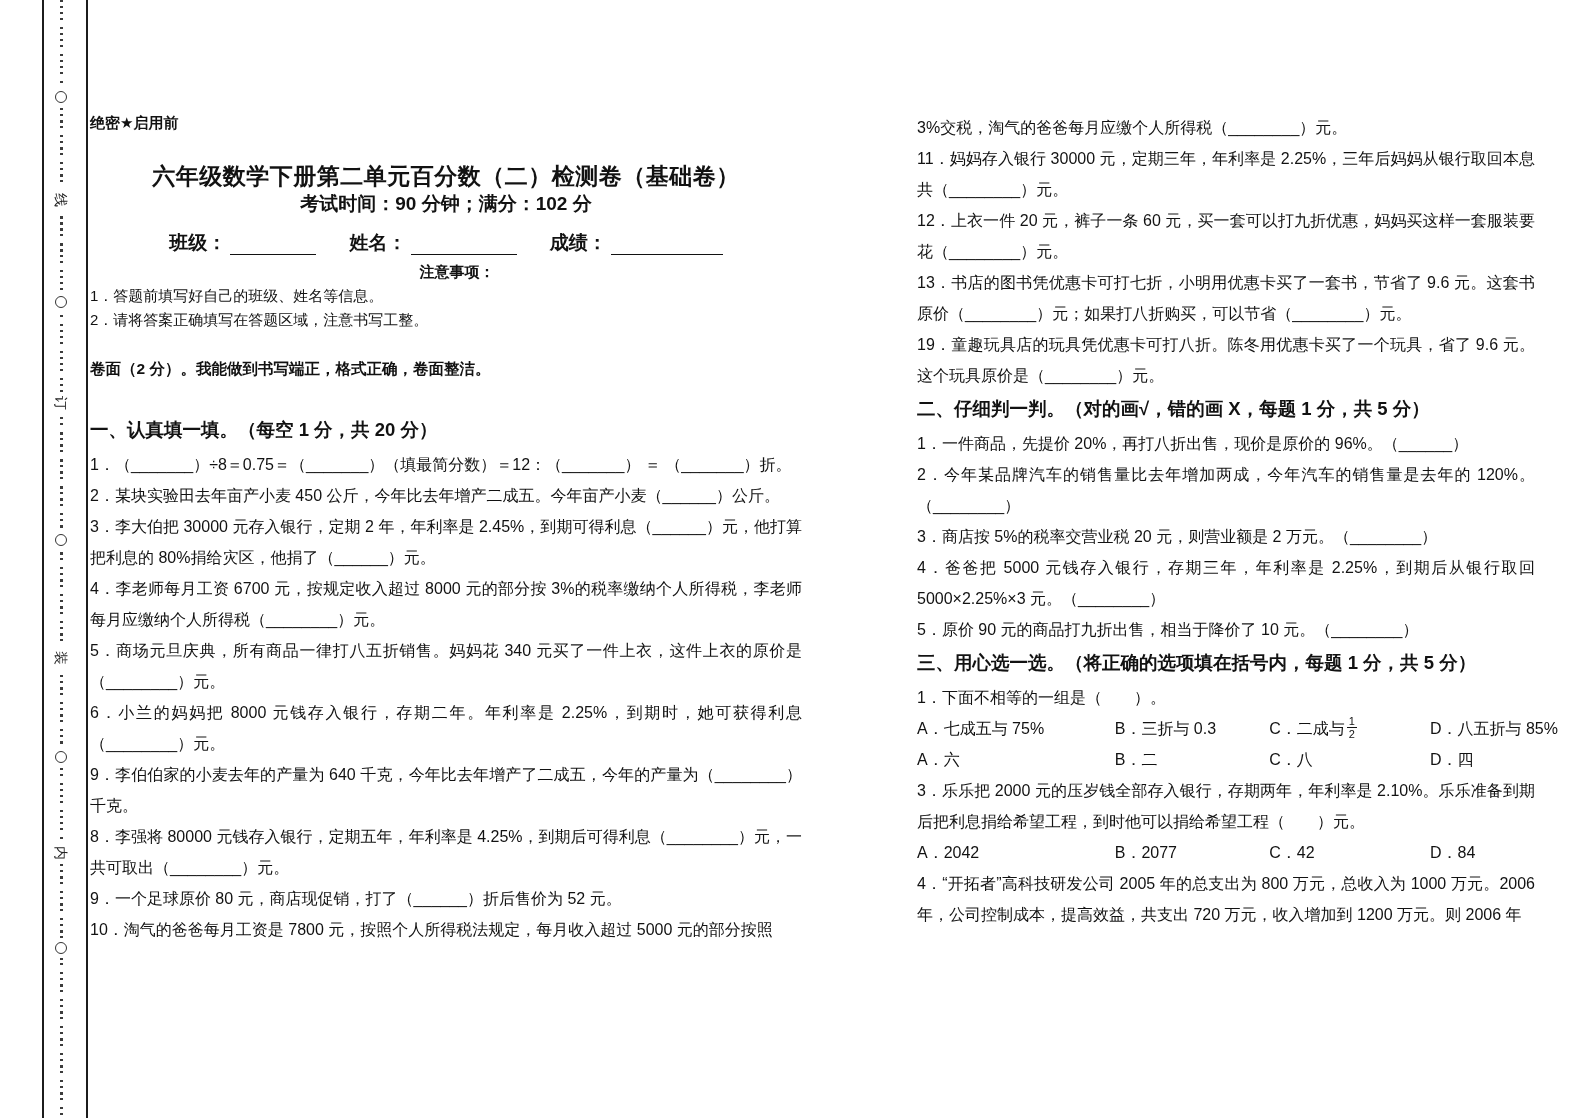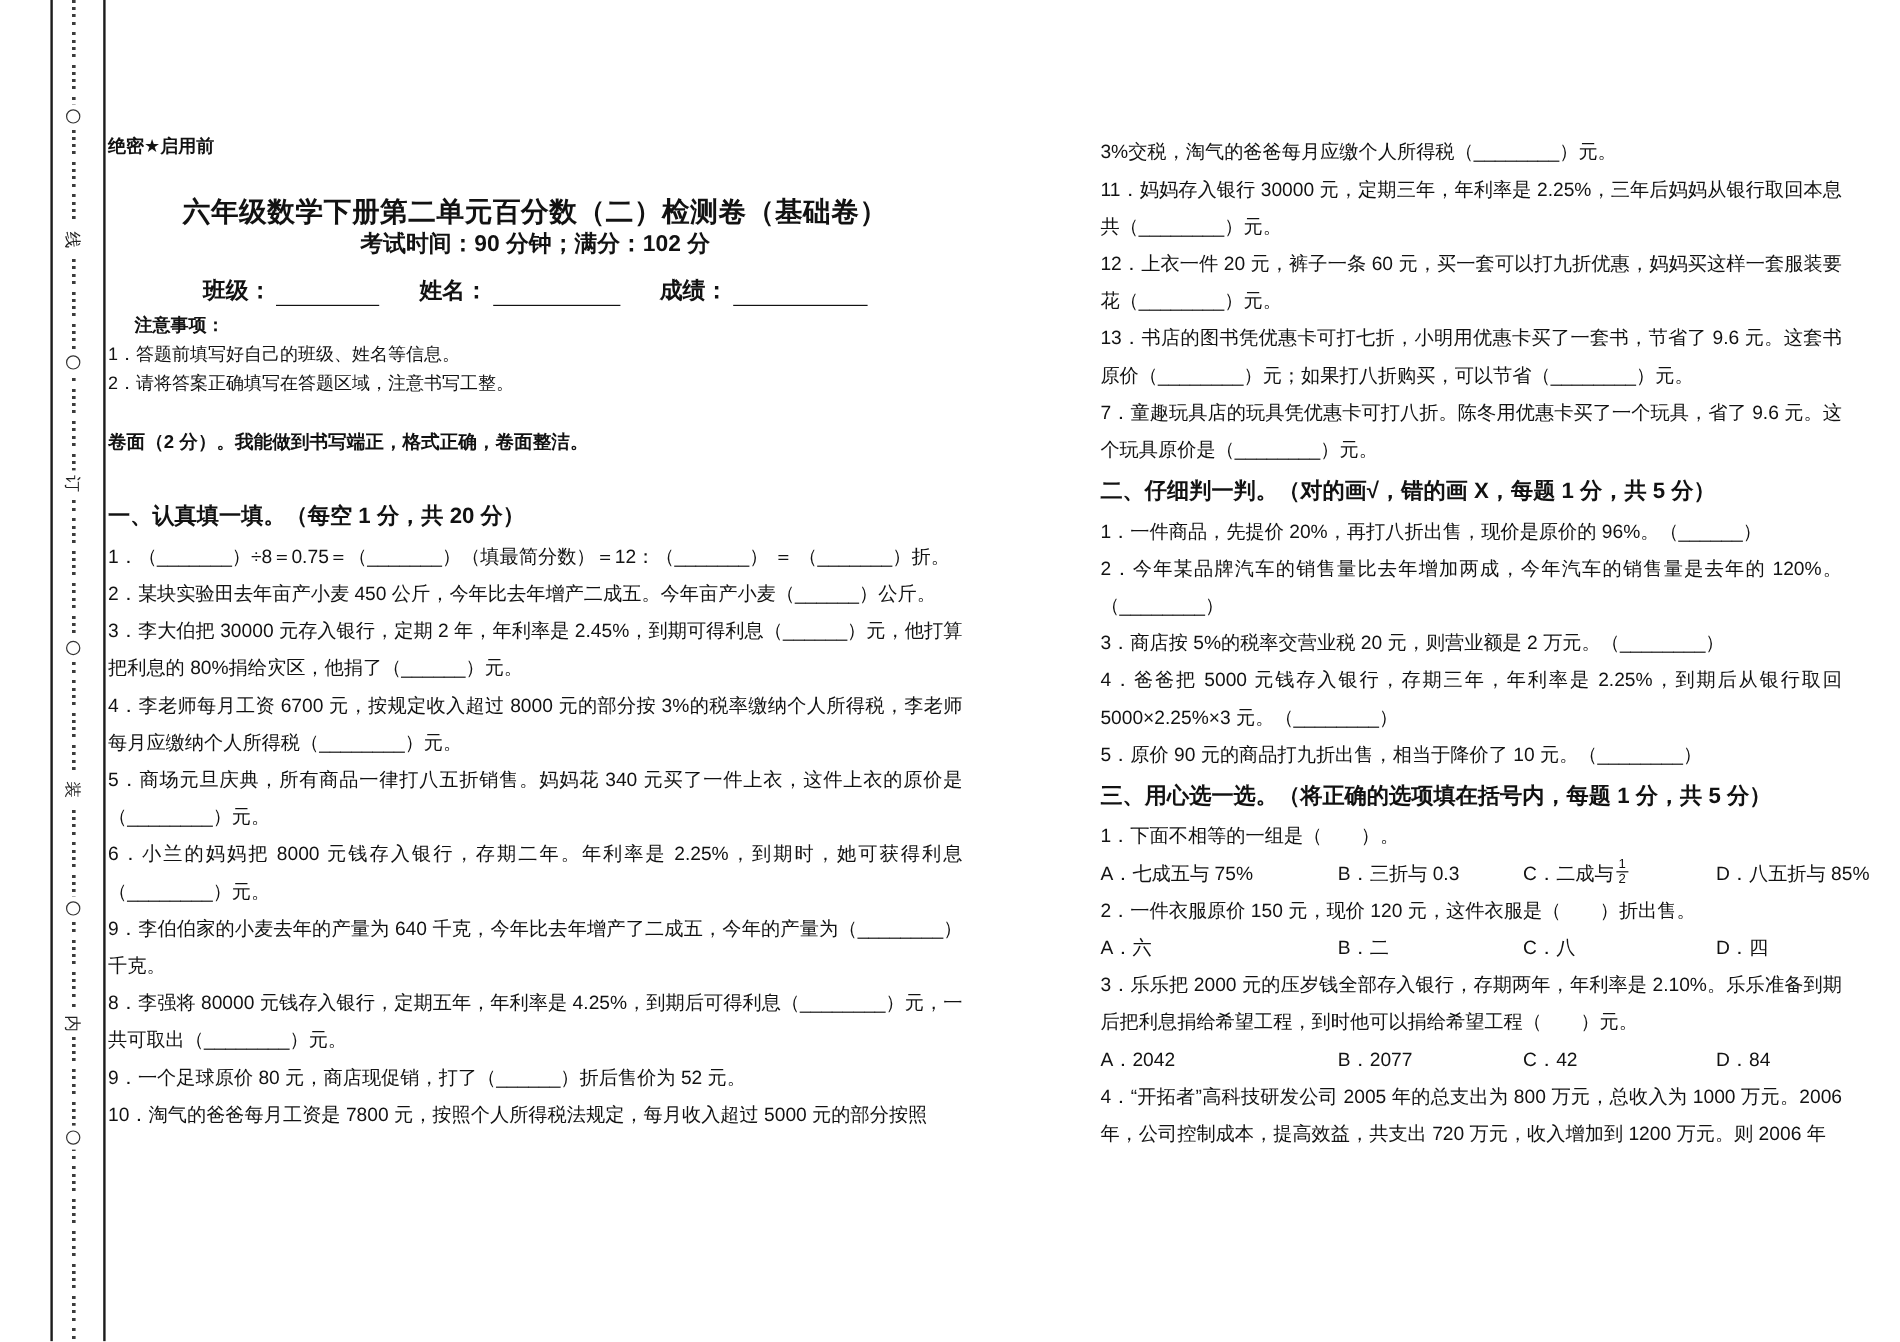--- a/index.html
+++ b/index.html
@@ -51,21 +51,21 @@
   .fields-row{margin-top:16px;text-align:center;font-size:19px;font-weight:bold;line-height:24px;white-space:nowrap;}
   .fields-row .group{margin:0 14px;}
   .u-line{
     display:inline-block;height:15px;vertical-align:bottom;
     border-bottom:1.5px solid #121212;margin-left:4px;
   }
   .u-class{width:86px;}
   .u-name{width:106px;}
   .u-score{width:112px;}
   .notes{margin-top:5px;font-size:15px;line-height:24px;}
-  .notes-title{font-weight:bold;padding-left:22px;}
+  .notes-title{font-weight:bold;padding-left:22px;text-align:center;}
   .neatness{margin-top:25px;font-size:15.5px;font-weight:bold;line-height:24px;}
   
   h2.sec{
     margin:0;font-size:18.5px;font-weight:bold;line-height:26px;
   }
   .col-left h2.sec{margin-top:36px;margin-bottom:6px;}
   .col-right h2.sec{margin-top:5px;margin-bottom:6px;}
   p.q{
     margin:0;font-size:16px;line-height:31px;
     text-align:justify;text-justify:inter-ideograph;
@@ -153,42 +153,41 @@
     <p class="q">8．李强将 80000 元钱存入银行，定期五年，年利率是 4.25%，到期后可得利息（________）元，一共可取出（________）元。</p>
     <p class="q">9．一个足球原价 80 元，商店现促销，打了（______）折后售价为 52 元。</p>
     <p class="q">10．淘气的爸爸每月工资是 7800 元，按照个人所得税法规定，每月收入超过 5000 元的部分按照</p>
   </div>
 
   <div class="col col-right">
     <p class="q">3%交税，淘气的爸爸每月应缴个人所得税（________）元。</p>
     <p class="q">11．妈妈存入银行 30000 元，定期三年，年利率是 2.25%，三年后妈妈从银行取回本息共（________）元。</p>
     <p class="q">12．上衣一件 20 元，裤子一条 60 元，买一套可以打九折优惠，妈妈买这样一套服装要花（________）元。</p>
     <p class="q">13．书店的图书凭优惠卡可打七折，小明用优惠卡买了一套书，节省了 9.6 元。这套书原价（________）元；如果打八折购买，可以节省（________）元。</p>
-    <p class="q">7．童趣玩具店的玩具凭优惠卡可打八折。陈冬用优惠卡买了一个玩具，省了 9.6 元。这个玩具原价是（________）元。</p>
+    <p class="q">19．童趣玩具店的玩具凭优惠卡可打八折。陈冬用优惠卡买了一个玩具，省了 9.6 元。这个玩具原价是（________）元。</p>
 
     <h2 class="sec">二、仔细判一判。（对的画√，错的画 X，每题 1 分，共 5 分）</h2>
     <p class="q">1．一件商品，先提价 20%，再打八折出售，现价是原价的 96%。（______）</p>
     <p class="q">2．今年某品牌汽车的销售量比去年增加两成，今年汽车的销售量是去年的 120%。（________）</p>
     <p class="q">3．商店按 5%的税率交营业税 20 元，则营业额是 2 万元。（________）</p>
     <p class="q">4．爸爸把 5000 元钱存入银行，存期三年，年利率是 2.25%，到期后从银行取回 5000×2.25%×3 元。（________）</p>
     <p class="q">5．原价 90 元的商品打九折出售，相当于降价了 10 元。（________）</p>
 
     <h2 class="sec">三、用心选一选。（将正确的选项填在括号内，每题 1 分，共 5 分）</h2>
     <p class="q">1．下面不相等的一组是（　　）。</p>
     <div class="opts">
       <span class="opt">A．七成五与 75%</span>
       <span class="opt">B．三折与 0.3</span>
       <span class="opt"><span>C．二成与</span><span class="frac">
             <span class="num">1</span>
             <span class="den">2</span>
           </span></span>
       <span class="opt">D．八五折与 85%</span>
     </div>
 
-    <p class="q">2．一件衣服原价 150 元，现价 120 元，这件衣服是（　　）折出售。</p>
     <div class="opts">
       <span class="opt">A．六</span>
       <span class="opt">B．二</span>
       <span class="opt">C．八</span>
       <span class="opt">D．四</span>
     </div>
 
     <p class="q">3．乐乐把 2000 元的压岁钱全部存入银行，存期两年，年利率是 2.10%。乐乐准备到期后把利息捐给希望工程，到时他可以捐给希望工程（　　）元。</p>
     <div class="opts">
       <span class="opt">A．2042</span>

